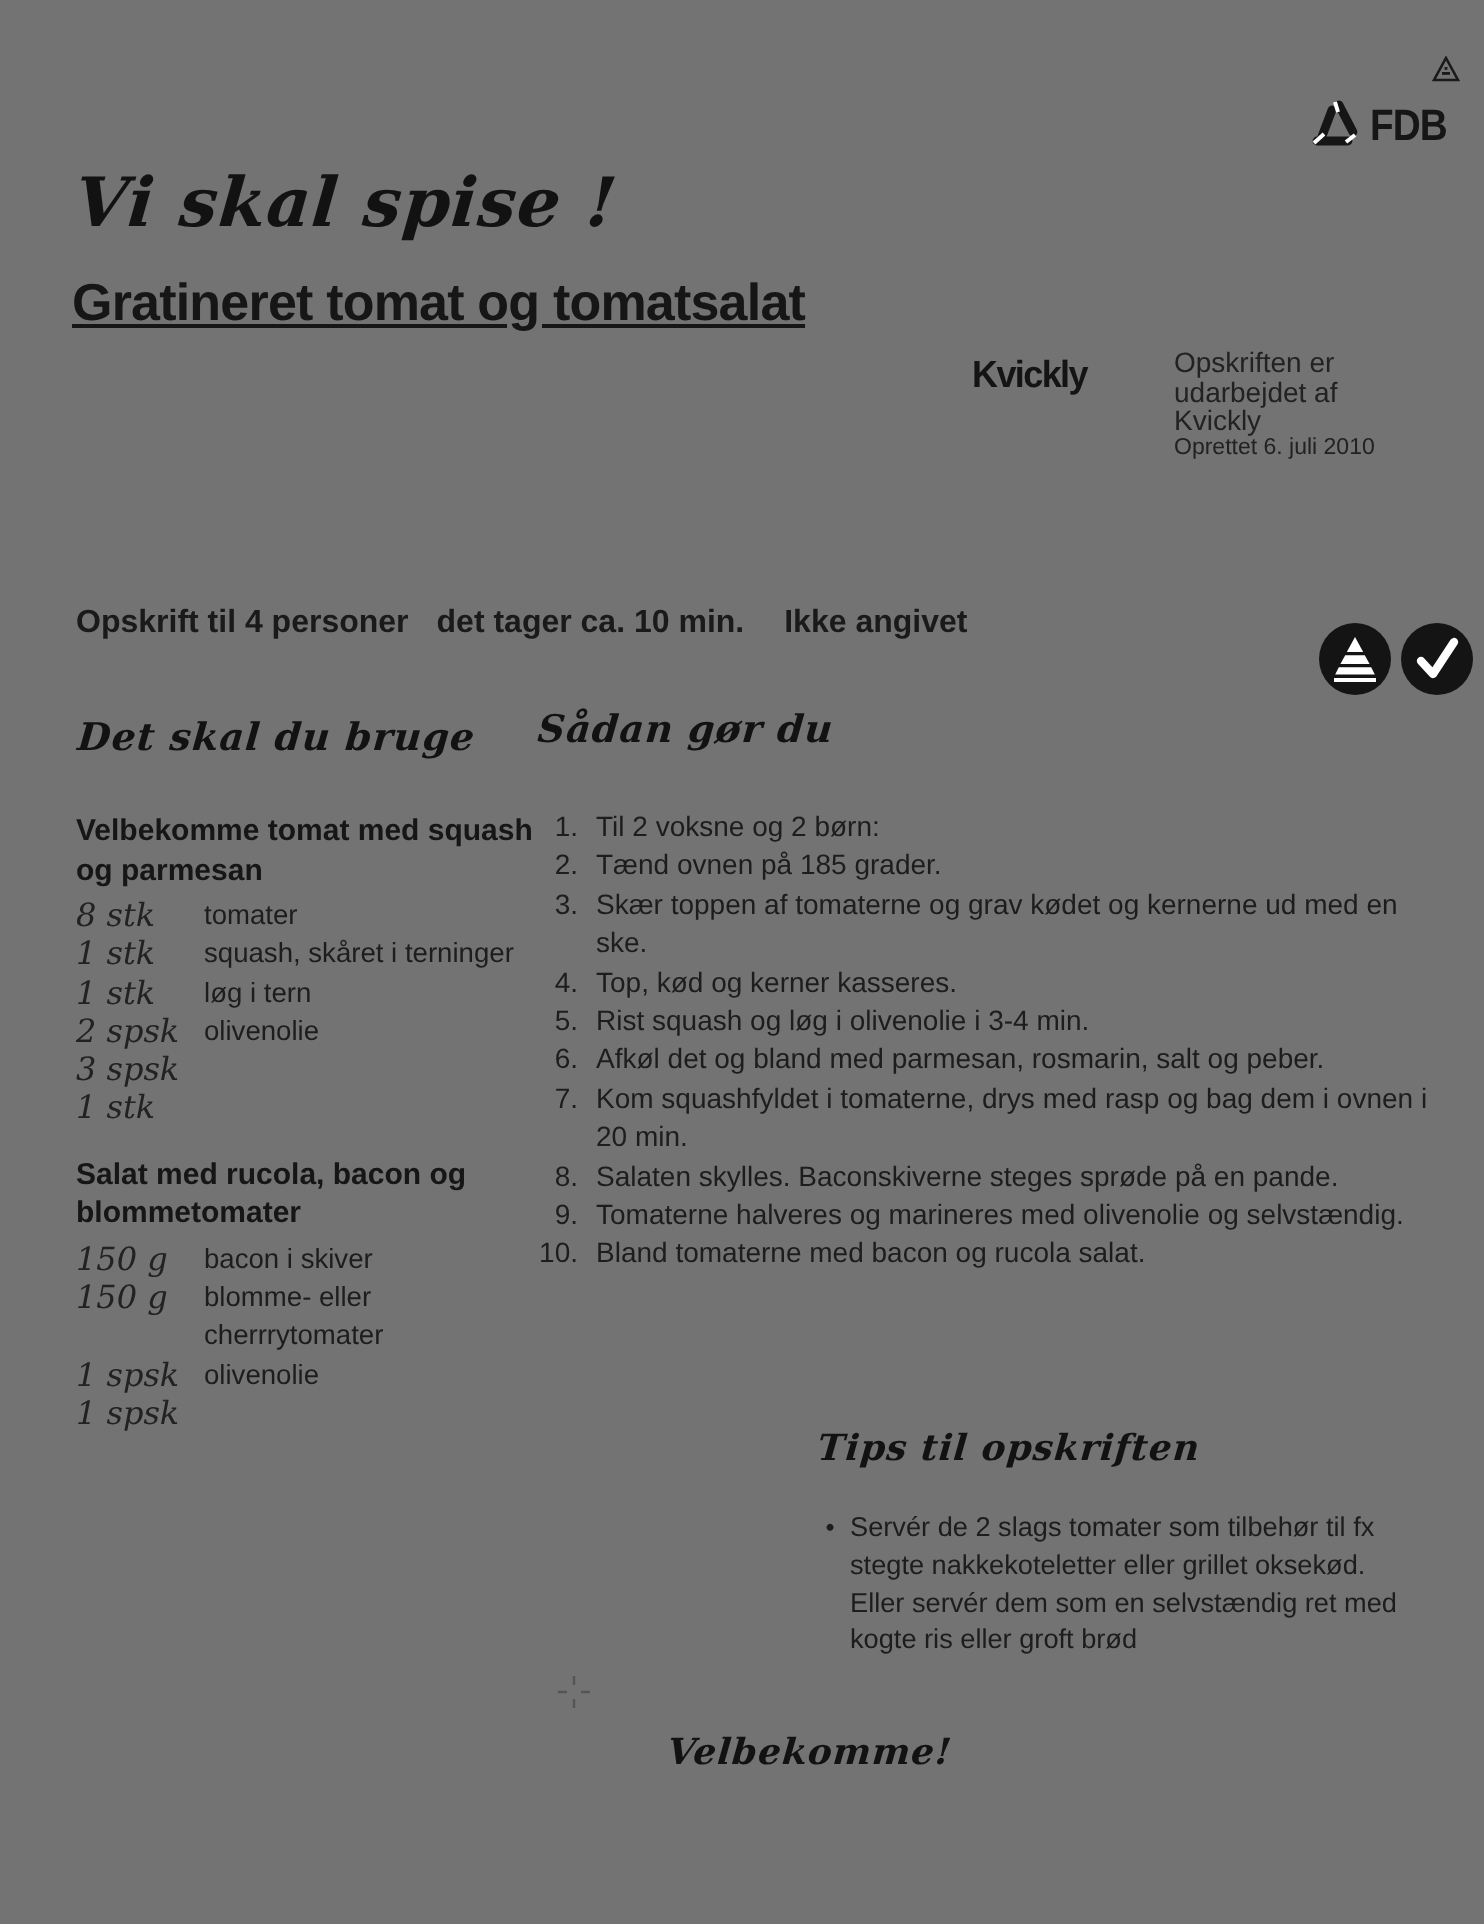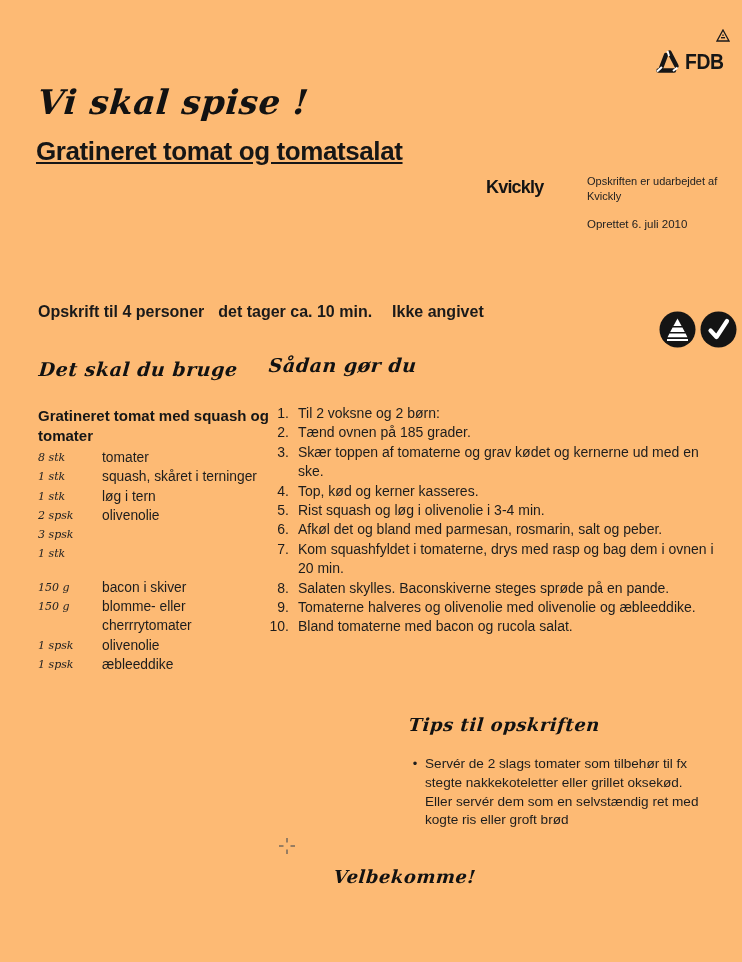--- a/index.html
+++ b/index.html
@@ -1,19 +1,19 @@
 <!DOCTYPE html>
 <html><head>
 <meta charset="utf-8">
 <style>
   * { margin:0; padding:0; box-sizing:border-box; }
   html,body { background:#e8e8e8; }
   #page {
     position:relative; width:742px; height:962px; margin:0 auto;
-    background:#fdba74; overflow:hidden;
+    background:#737373; overflow:hidden;
     font-family:"Liberation Sans", sans-serif; color:#1d1d1d;
   }
   .abs { position:absolute; }
 
   
   .script {
     font-family:"DejaVu Serif", cursive;
     font-style:italic; font-weight:700;
     transform:skewX(-5deg); transform-origin:left bottom;
     letter-spacing:0.5px; color:#121212; white-space:nowrap;
@@ -31,36 +31,36 @@
   .title-script { left:36px; top:82px; font-size:34px; }
   .recipe-title {
     left:36px; top:136px; width:460px;
     font-size:26px; font-weight:700; letter-spacing:-0.4px; color:#161616;text-decoration:underline;
   }
 
   .kvickly {
     left:486px; top:177px; font-size:18px; font-weight:700;
     letter-spacing:-0.8px; transform:scaleY(1.05); color:#141414;
   }
-  .meta { left:587px; top:174px; width:145px; font-size:11px; line-height:14.5px; color:#222; }
+  .meta { left:587px; top:174px; width:145px; font-size:14px; line-height:14.5px; color:#222; }
   .meta-created { left:587px; top:218px; font-size:11.5px; color:#222; }
 
   .info-line { left:38px; top:303px; display:flex; font-size:16px; font-weight:700; color:#1a1a1a; }
   .info-line .seg1 { margin-right:14px; }
   .info-line .seg2 { margin-right:20px;text-align:right; }
 
   .badges { left:659px; top:311px; display:flex; gap:4px; }
 
   
   .ing-col { left:38px; top:358px; width:240px; }
   .ing-heading { font-size:19px; margin-bottom:26px; }
   .ing-group-title { font-size:15px; font-weight:700; line-height:19.5px; color:#161616; }
   .ing-rows { margin-top:3px; margin-bottom:14px; }
   .ing-row { display:flex; line-height:19.3px; font-size:13.8px; }
-  .ing-qty { width:64px; flex:0 0 64px; font-style:italic; font-family:"DejaVu Serif", serif; font-size:11px; color:#222; }
+  .ing-qty { width:64px; flex:0 0 64px; font-style:italic; font-family:"DejaVu Serif", serif; font-size:16px; color:#222; }
   .ing-name { flex:1; color:#1d1d1d; }
 
   
   .steps-col { left:268px; top:354px; width:452px; }
   .steps-heading { font-size:19px; margin-bottom:28px; }
   .step-row { display:flex; font-size:14px; line-height:19.4px; }
   .step-num { width:30px; flex:0 0 30px; text-align:right; padding-right:9px; color:#1d1d1d; }
   .step-text { flex:1; color:#1d1d1d; }
 
   
@@ -135,21 +135,21 @@
         <circle cx="18.5" cy="18.5" r="18" fill="#141414"></circle>
         <polyline points="10.5,19.5 16.5,26 27,10" fill="none" stroke="#ffffff" stroke-width="4.2" stroke-linecap="round" stroke-linejoin="round"></polyline>
       </svg>
     </span>
   </div>
 
   <div class="abs ing-col">
     <div class="script ing-heading">Det skal du bruge</div>
 
     <div>
-      <div class="ing-group-title">Gratineret tomat med squash og tomater</div>
+      <div class="ing-group-title">Velbekomme tomat med squash og parmesan</div>
       <div class="ing-rows">
         <div class="ing-row">
             <span class="ing-qty">8 stk</span>
             <span class="ing-name">tomater</span>
           </div>
         <div class="ing-row">
             <span class="ing-qty">1 stk</span>
             <span class="ing-name">squash, skåret i terninger</span>
           </div>
         <div class="ing-row">
@@ -163,36 +163,36 @@
         <div class="ing-row">
             <span class="ing-qty">3 spsk</span>
           </div>
         <div class="ing-row">
             <span class="ing-qty">1 stk</span>
           </div>
       </div>
     </div>
 
     <div>
+      <div class="ing-group-title">Salat med rucola, bacon og blommetomater</div>
       <div class="ing-rows">
         <div class="ing-row">
             <span class="ing-qty">150 g</span>
             <span class="ing-name">bacon i skiver</span>
           </div>
         <div class="ing-row">
             <span class="ing-qty">150 g</span>
             <span class="ing-name">blomme- eller cherrrytomater</span>
           </div>
         <div class="ing-row">
             <span class="ing-qty">1 spsk</span>
             <span class="ing-name">olivenolie</span>
           </div>
         <div class="ing-row">
             <span class="ing-qty">1 spsk</span>
-            <span class="ing-name">æbleeddike</span>
           </div>
       </div>
     </div>
   </div>
 
   <div class="abs steps-col">
     <div class="script steps-heading">Sådan gør du</div>
     <div class="step-row">
         <span class="step-num">1.</span>
         <span class="step-text">Til 2 voksne og 2 børn:</span>
@@ -220,21 +220,21 @@
     <div class="step-row">
         <span class="step-num">7.</span>
         <span class="step-text">Kom squashfyldet i tomaterne, drys med rasp og bag dem i ovnen i 20 min.</span>
       </div>
     <div class="step-row">
         <span class="step-num">8.</span>
         <span class="step-text">Salaten skylles. Baconskiverne steges sprøde på en pande.</span>
       </div>
     <div class="step-row">
         <span class="step-num">9.</span>
-        <span class="step-text">Tomaterne halveres og olivenolie med olivenolie og æbleeddike.</span>
+        <span class="step-text">Tomaterne halveres og marineres med olivenolie og selvstændig.</span>
       </div>
     <div class="step-row">
         <span class="step-num">10.</span>
         <span class="step-text">Bland tomaterne med bacon og rucola salat.</span>
       </div>
   </div>
 
   <div class="abs tips">
     <div class="script tips-heading">Tips til opskriften</div>
     <div class="tip-item">

